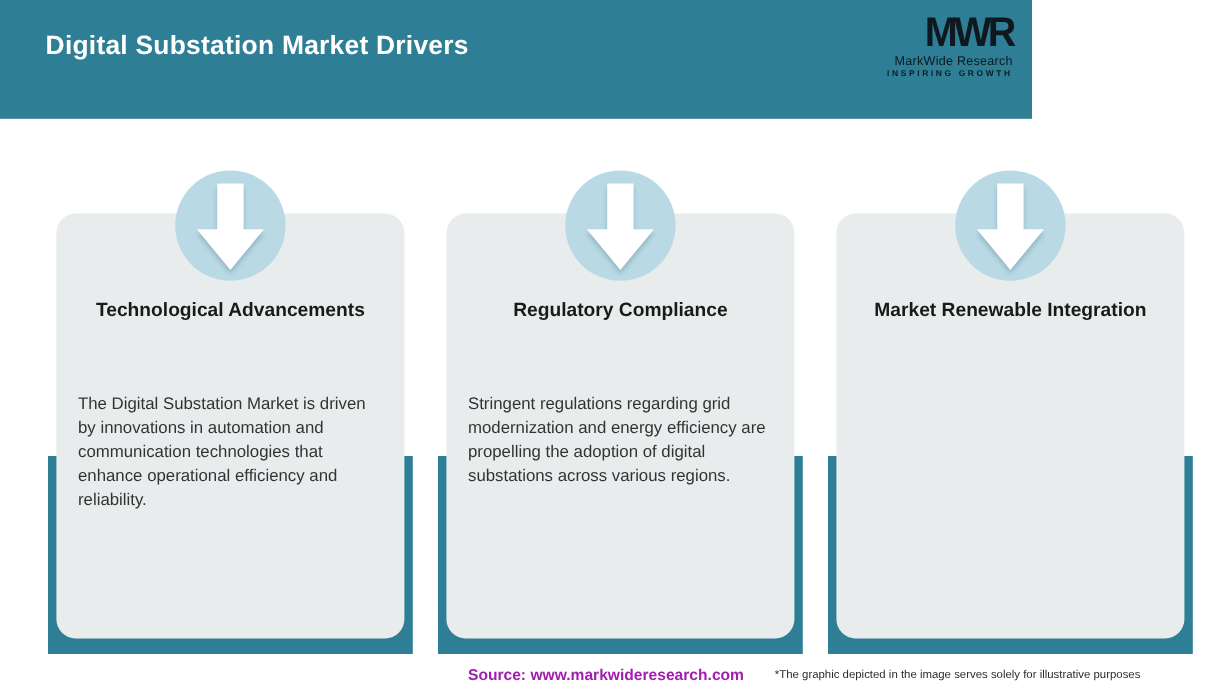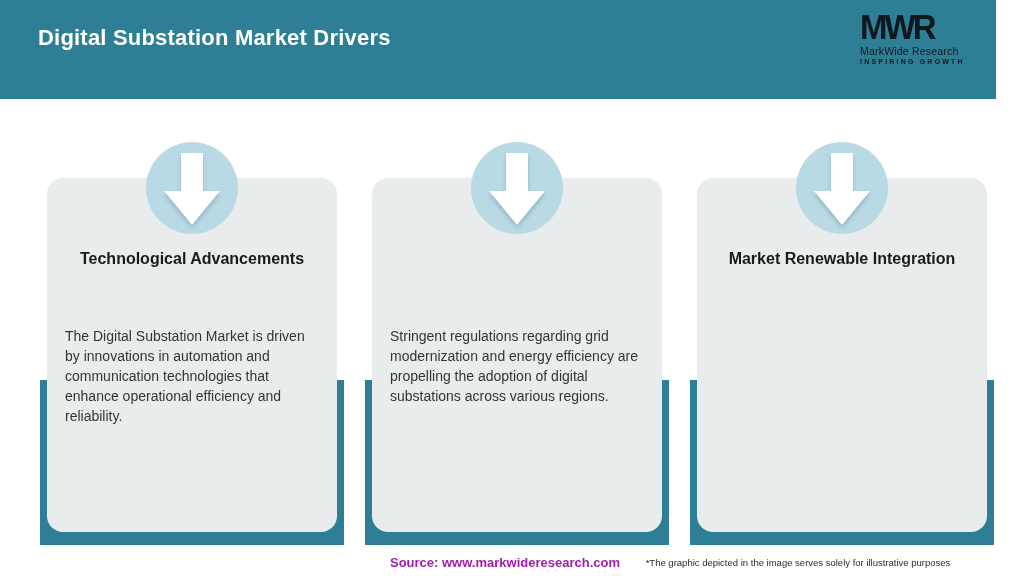--- a/index.html
+++ b/index.html
@@ -11,29 +11,29 @@
     --logo-ink:#10181F;
   }
   *{margin:0;padding:0;box-sizing:border-box;}
   html,body{background:#fff;}
   body{font-family:"Liberation Sans", sans-serif;}
   .page{
     position:relative;width:1024px;height:576px;background:#ffffff;overflow:hidden;
   }
   
   .header{
-    position:absolute;left:0;top:0;width:996px;height:99px;
+    position:absolute;left:0;top:0;width:860px;height:99px;
     background:var(--teal);
   }
   .page-title{
     position:absolute;left:38px;top:25px;
     color:#ffffff;font-size:22px;font-weight:700;letter-spacing:.2px;
   }
   .logo{
-    position:absolute;right:16px;top:10px;width:120px;text-align:left;
+    position:absolute;right:16px;top:10px;width:120px;text-align:right;
     color:var(--logo-ink);
   }
   .logo-mark{
     font-size:33px;font-weight:800;letter-spacing:-3px;line-height:34px;
     transform:scaleY(1.05);
   }
   .logo-name{
     font-size:10.5px;font-weight:400;letter-spacing:.2px;margin-top:1px;
   }
   .logo-tagline{
@@ -99,20 +99,21 @@
     <div class="circle">
       <svg width="56" height="76" viewBox="0 0 56 76" aria-hidden="true">
         <polygon points="17,2 39,2 39,40 56,40 28,74 0,40 17,40" fill="#ffffff"></polygon>
       </svg>
     </div>
   </div>
 
   <div class="card-group c2">
     <div class="teal-band"></div>
     <div class="card">
+      <div class="card-title">Regulatory Compliance</div>
       <div class="card-text">Stringent regulations regarding grid modernization and energy efficiency are propelling the adoption of digital substations across various regions.</div>
     </div>
     <div class="circle">
       <svg width="56" height="76" viewBox="0 0 56 76" aria-hidden="true">
         <polygon points="17,2 39,2 39,40 56,40 28,74 0,40 17,40" fill="#ffffff"></polygon>
       </svg>
     </div>
   </div>
 
   <div class="card-group c3">

